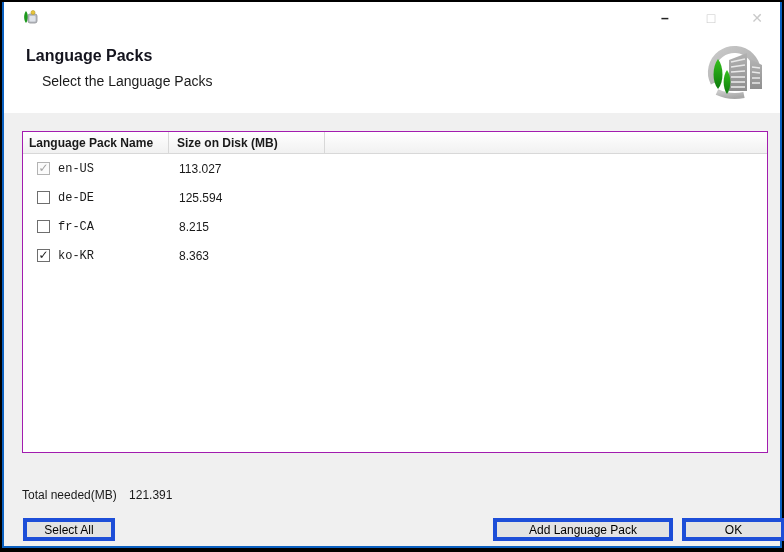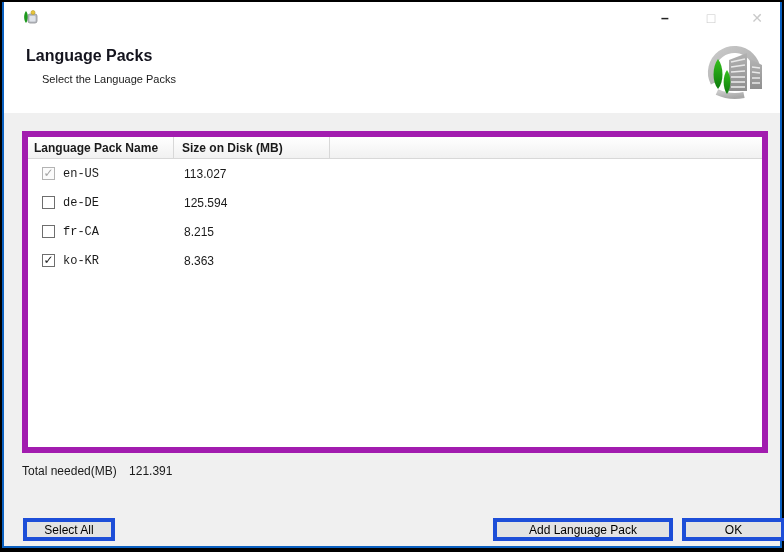--- a/index.html
+++ b/index.html
@@ -15,46 +15,46 @@
   .titlebar{height:34px;background:#fff;display:flex;align-items:flex-start;position:relative;flex:0 0 auto;}
   .app-icon{margin:6px 0 0 18px;width:18px;height:18px;}
   .controls{position:absolute;right:0;top:4px;display:flex;}
   .ctrl{width:46px;height:24px;display:flex;align-items:center;justify-content:center;
         font-size:14px;color:#c9c9c9;cursor:default;}
   .ctrl.min{color:#222;font-weight:bold;}
 
   
   .header{height:77px;background:#fff;position:relative;flex:0 0 auto;}
   .hdr-title{position:absolute;left:22px;top:11px;font-size:16px;font-weight:bold;color:#14141e;}
-  .hdr-sub{position:absolute;left:38px;top:37px;font-size:11px;color:#1a1a1a;}
+  .hdr-sub{position:absolute;left:38px;top:37px;font-size:14px;color:#1a1a1a;}
   .logo{position:absolute;right:12px;top:6px;width:64px;height:60px;}
 
   
   .body{flex:1 1 auto;background:#f0f0f0;position:relative;}
 
   .table{position:absolute;left:18px;top:18px;width:746px;height:322px;
-         background:#fff;border:6px solid #a21caf;box-sizing:border-box;}
+         background:#fff;border:1px solid #a21caf;box-sizing:border-box;}
   .thead{display:flex;height:21px;background:linear-gradient(#ffffff,#f1f1f1);
          border-bottom:1px solid #d8d8d8;align-items:center;}
   .th{box-sizing:border-box;height:100%;display:flex;align-items:center;
       font-weight:bold;border-right:1px solid #d8d8d8;}
   .th.c1{width:146px;padding-left:6px;}
   .th.c2{width:156px;padding-left:8px;}
   .th.c3{flex:1;border-right:none;}
   .trow{display:flex;height:29px;align-items:center;}
   .cb{box-sizing:border-box;width:13px;height:13px;margin-left:14px;
       border:1px solid #6e6e6e;background:#fff;display:flex;align-items:center;justify-content:center;
       font-size:12px;line-height:11px;font-weight:bold;color:#1a1a1a;}
   .cb.disabled{border-color:#b3b3b3;background:#fbfbfb;color:#a2a2a2;}
   .row-name{margin-left:8px;width:111px;font-family:Liberation Mono, monospace;}
   .row-size{padding-left:10px;}
 
   .total-line{position:absolute;left:18px;top:351px;}
   .total-label{display:inline-block;}
-  .total-value{display:inline-block;margin-left:9px;}
+  .total-value{display:inline-block;margin-left:9px;margin-top:24px;}
 
   .btn{position:absolute;top:405px;height:23px;box-sizing:border-box;
        background:#e3e3e3;border:4px solid #1d4ed8;
        display:flex;align-items:center;justify-content:center;
        font-size:12px;color:#000;cursor:default;}
   .btn-select-all{left:19px;width:92px;}
   .btn-deselect-all{left:118px;width:96px;}
   .btn-add{left:489px;width:180px;}
   .btn-ok{left:678px;width:103px;}
 </style>

